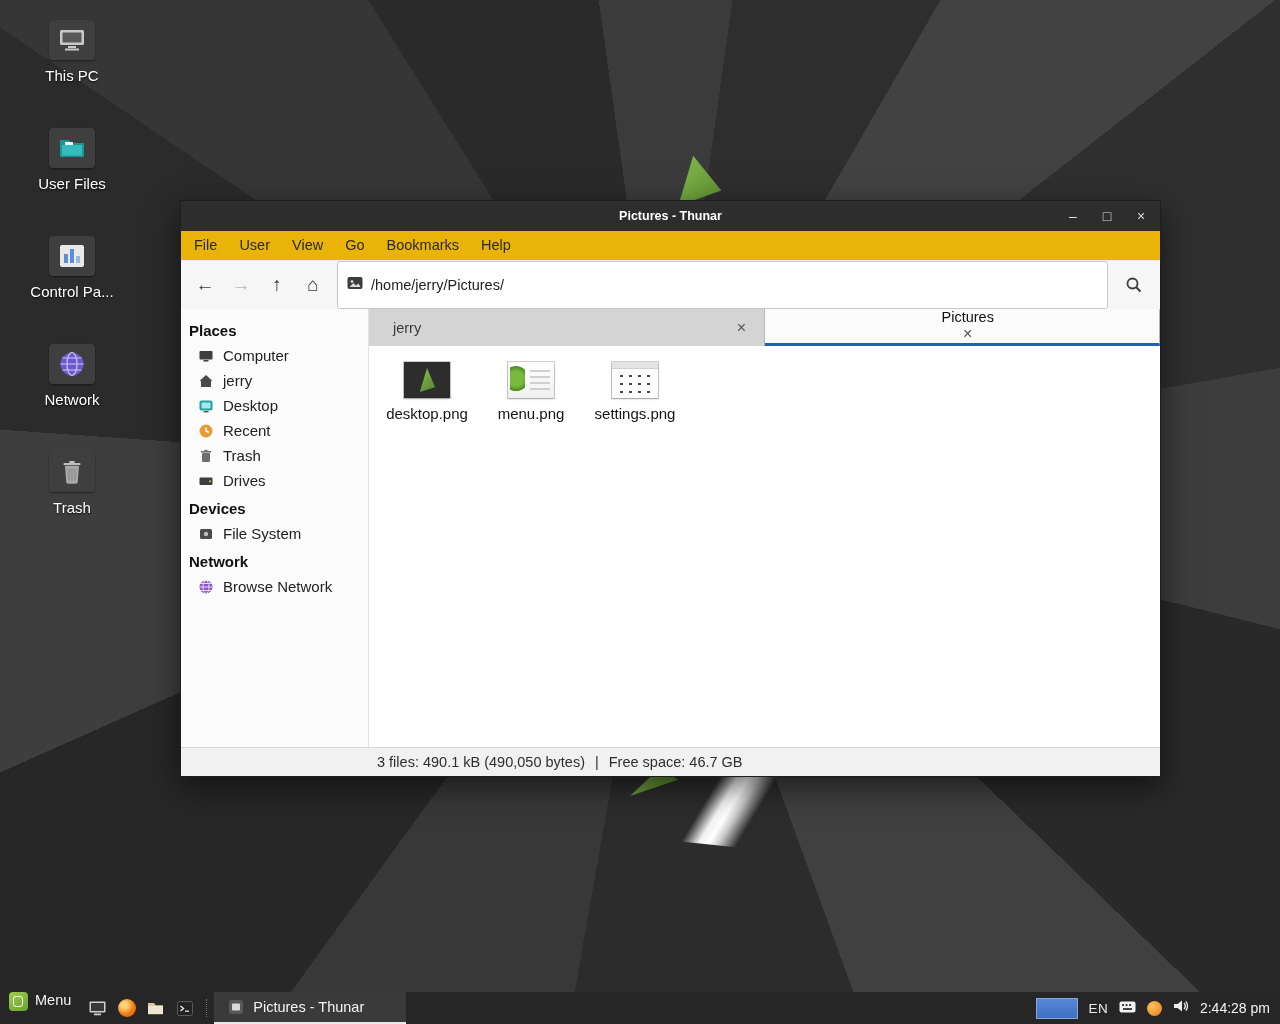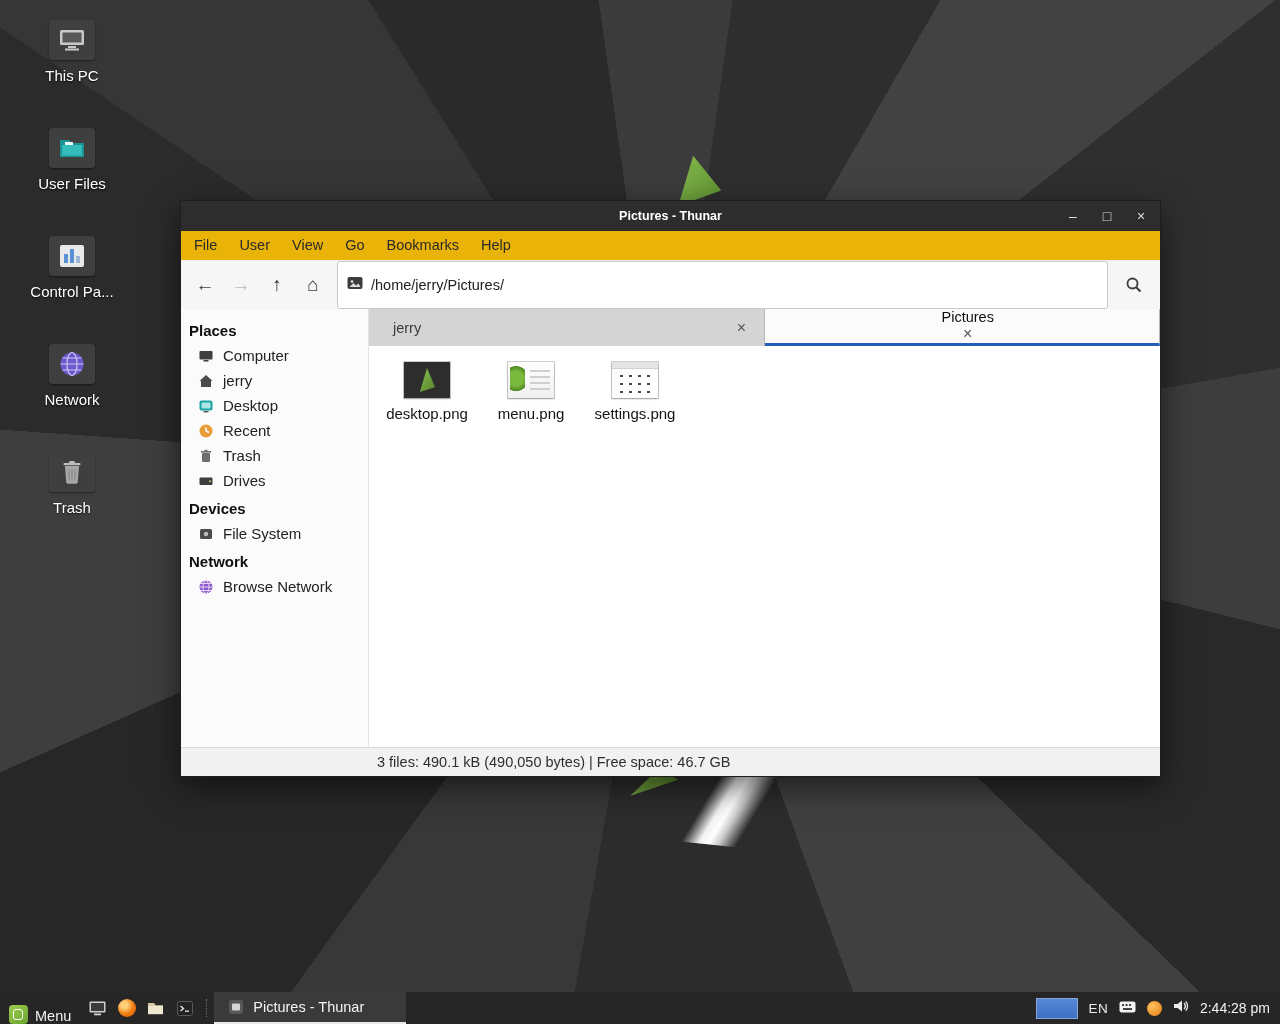--- a/index.html
+++ b/index.html
@@ -66,26 +66,26 @@
     background:linear-gradient(135deg,#8cc152,#55822a); clip-path:polygon(10% 100%, 50% 0, 95% 80%); }
   .thumb-menu { background:linear-gradient(#ffffff,#efefef); overflow:hidden; }
   .thumb-menu::before { content:""; position:absolute; left:2px; top:4px; width:15px; height:28px;
     background:radial-gradient(circle at 40% 45%, #79b93e 0 42%, #4e8a22 68%, transparent 72%); }
   .thumb-menu::after { content:""; position:absolute; right:4px; top:8px; width:20px; height:21px;
     background:repeating-linear-gradient(#cfcfcf 0 2px, transparent 2px 6px); }
   .thumb-settings { background:#fdfdfd; overflow:hidden; }
   .thumb-settings::before { content:""; position:absolute; left:0; top:0; right:0; height:6px; background:#e4e4e4; border-bottom:1px solid #cfcfcf; }
   .thumb-settings::after { content:""; position:absolute; left:5px; right:3px; top:10px; bottom:3px;
     background-image:radial-gradient(#474747 1.4px, transparent 1.5px); background-size:9px 8px; }
-  .statusbar { flex:0 0 29px; background:#f1f1f1; border-top:1px solid #d8d8d8; display:flex; align-items:center; padding-left:196px; gap:4px; font-size:14.5px; color:#2e2e2e; }
+  .statusbar { flex:0 0 29px; background:#f1f1f1; border-top:1px solid #d8d8d8; display:flex; align-items:center; padding-left:196px; gap:10px; font-size:14.5px; color:#2e2e2e; }
 
   
   .taskbar { position:absolute; left:0; right:0; bottom:0; height:32px; background:#262626; display:flex; align-items:stretch; justify-content:space-between; color:#ececec; z-index:5; }
   .tb-left { display:flex; align-items:stretch; }
-  .menu-btn { display:flex; align-items:flex-end; gap:7px; padding:0 12px 0 9px; }
+  .menu-btn { display:flex; align-items:flex-start; gap:7px; padding:0 12px 0 9px; }
   .mint-logo { width:19px; height:19px; border-radius:4px; background:linear-gradient(145deg,#9ccf4e,#69a22c); position:relative; }
   .mint-logo::after { content:""; position:absolute; inset:4px 5px 4px 4px; border:1.5px solid #fff; border-radius:3px; }
   .menu-label { font-size:14.5px; color:#f2f2f2; }
   .launcher { width:29px; display:flex; align-items:center; justify-content:center; }
   .firefox-ball { width:18px; height:18px; border-radius:50%; background:radial-gradient(circle at 36% 34%, #ffd27a 0 18%, #f07b12 55%, #d95b00 100%); }
   .tb-sep { border-left:1px dotted #6f6f6f; height:18px; align-self:center; margin:0 7px; }
   .task-btn { display:flex; align-items:center; gap:9px; padding:0 14px; background:#3a3a3a; border-bottom:2px solid #e9e9e9; min-width:192px; }
   .task-label { font-size:14.5px; color:#f3f3f3; }
   .tb-right { display:flex; align-items:center; gap:11px; padding-right:10px; }
   .pager { width:42px; height:21px; background:linear-gradient(#5688d8,#3f6fc2); border:1px solid #8aa6d6; }

